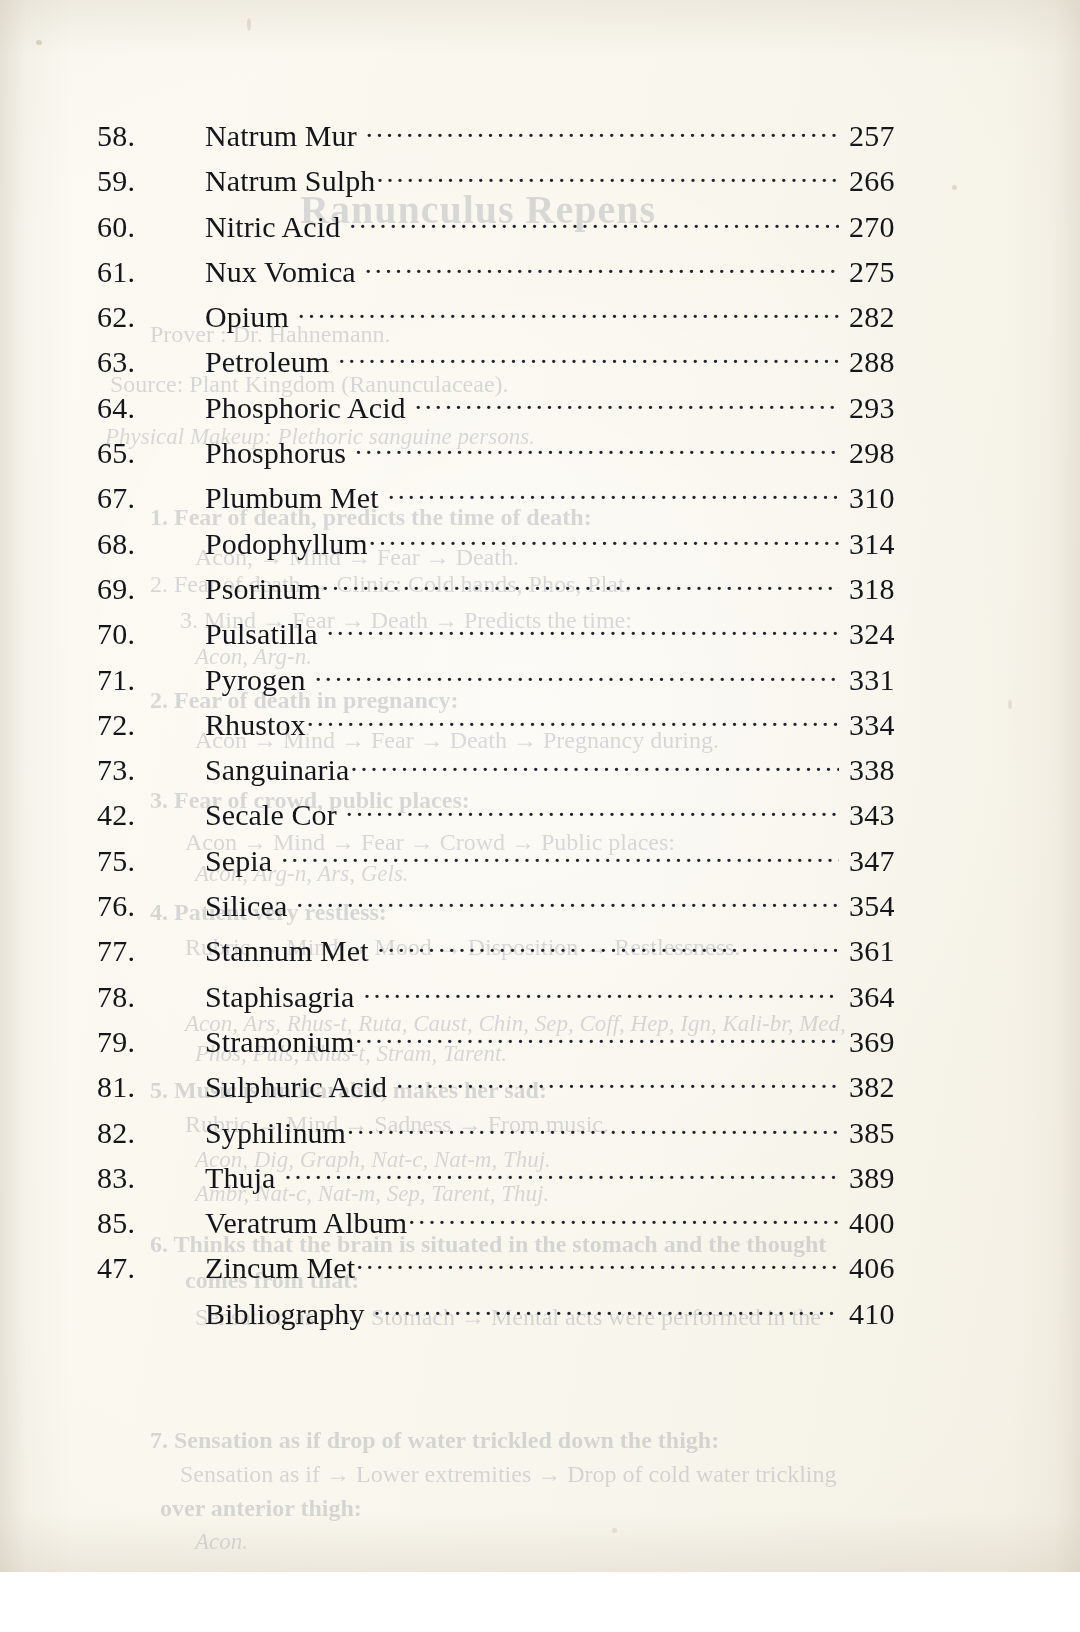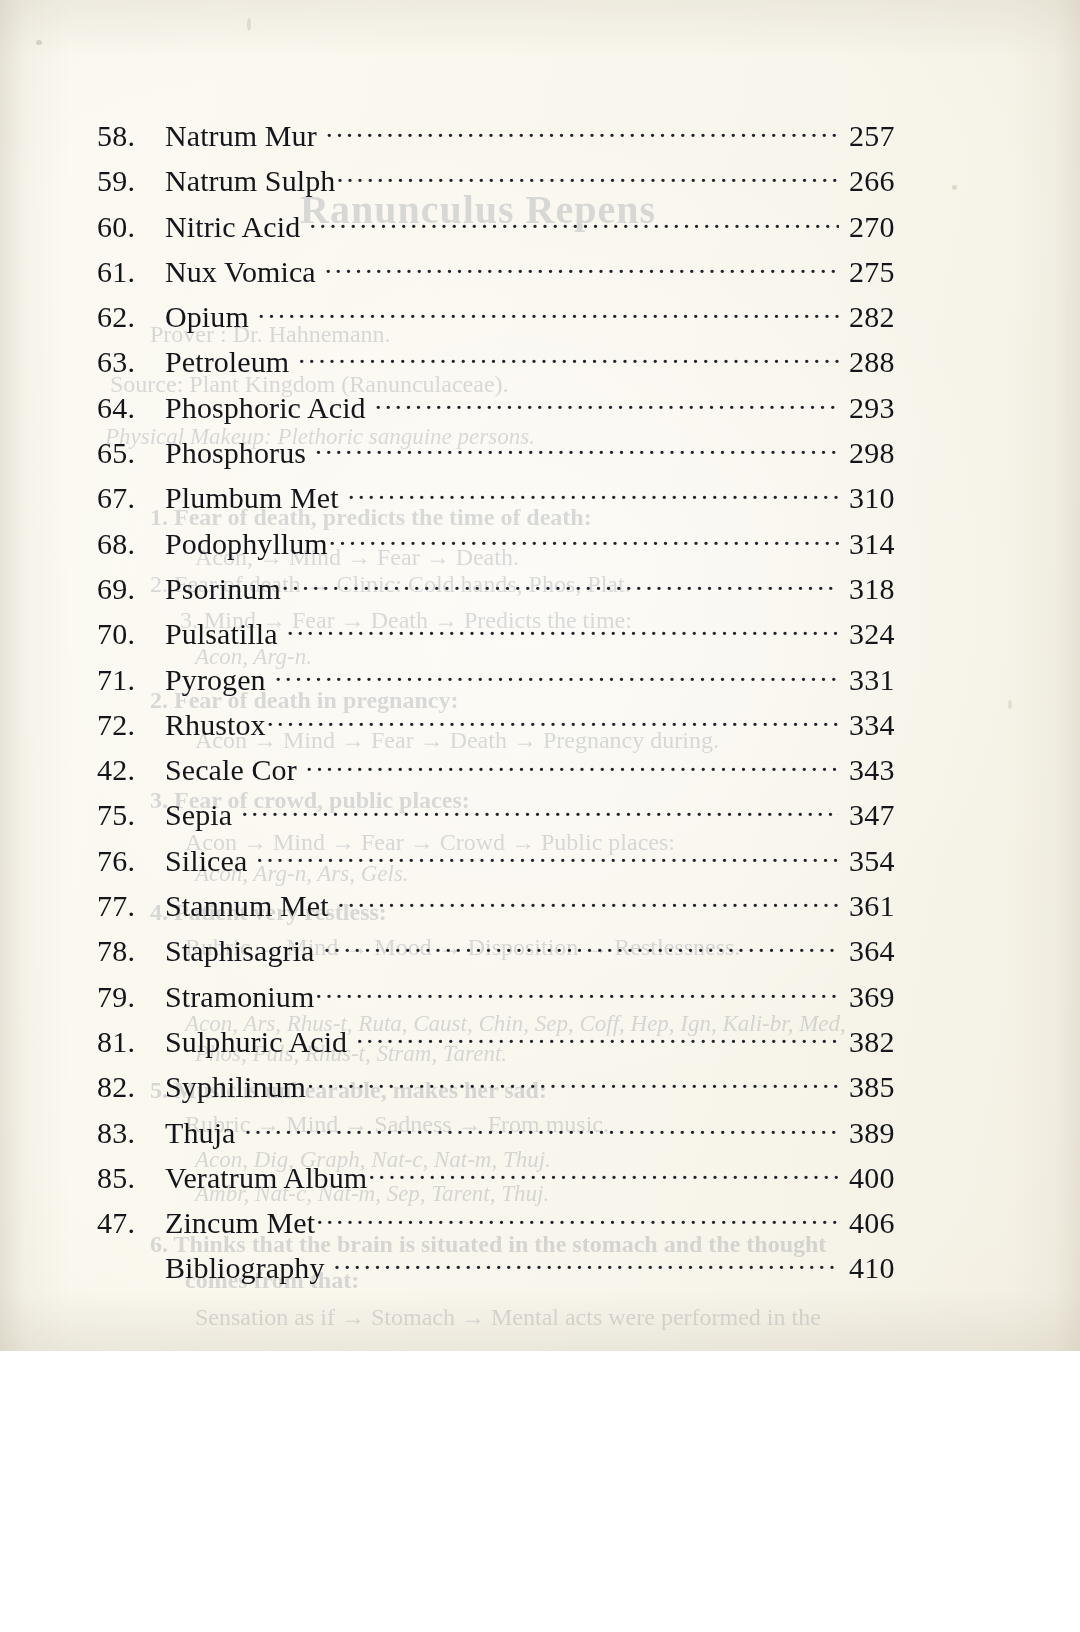--- a/index.html
+++ b/index.html
@@ -4,21 +4,21 @@
 <style>
   html, body {
     margin: 0;
     padding: 0;
     background: #ffffff;
   }
 
   .page {
     position: relative;
     width: 1080px;
-    height: 1351px;
+    height: 1572px;
     overflow: hidden;
     background: #fbf9f1;
     font-family: "Liberation Serif", serif;
   }
 
   
   .paper-texture {
     position: absolute;
     inset: 0;
     background:
@@ -95,20 +95,21 @@
     flex: 0 0 68px;
     text-align: left;
     letter-spacing: 0.3px;
   }
 
   .toc-title {
     flex: 0 0 auto;
     white-space: nowrap;
     padding-right: 9px;
     letter-spacing: 0.1px;
+    margin-left: 40px;
   }
 
   .toc-leader {
     flex: 1 1 auto;
     position: relative;
     overflow: hidden;
     height: 30px;
   }
   .toc-leader::after {
     content: "........................................................................................................................................................";
@@ -255,20 +256,26 @@
         <span class="toc-title">Pyrogen</span>
         <span class="toc-leader"></span>
         <span class="toc-page">331</span>
       </div>
       <div class="toc-row tight">
         <span class="toc-num">72.</span>
         <span class="toc-title">Rhustox</span>
         <span class="toc-leader"></span>
         <span class="toc-page">334</span>
       </div>
+      <div class="toc-row tight">
+        <span class="toc-num">73.</span>
+        <span class="toc-title">Sanguinaria</span>
+        <span class="toc-leader"></span>
+        <span class="toc-page">338</span>
+      </div>
       <div class="toc-row">
         <span class="toc-num">42.</span>
         <span class="toc-title">Secale Cor</span>
         <span class="toc-leader"></span>
         <span class="toc-page">343</span>
       </div>
       <div class="toc-row">
         <span class="toc-num">75.</span>
         <span class="toc-title">Sepia</span>
         <span class="toc-leader"></span>

